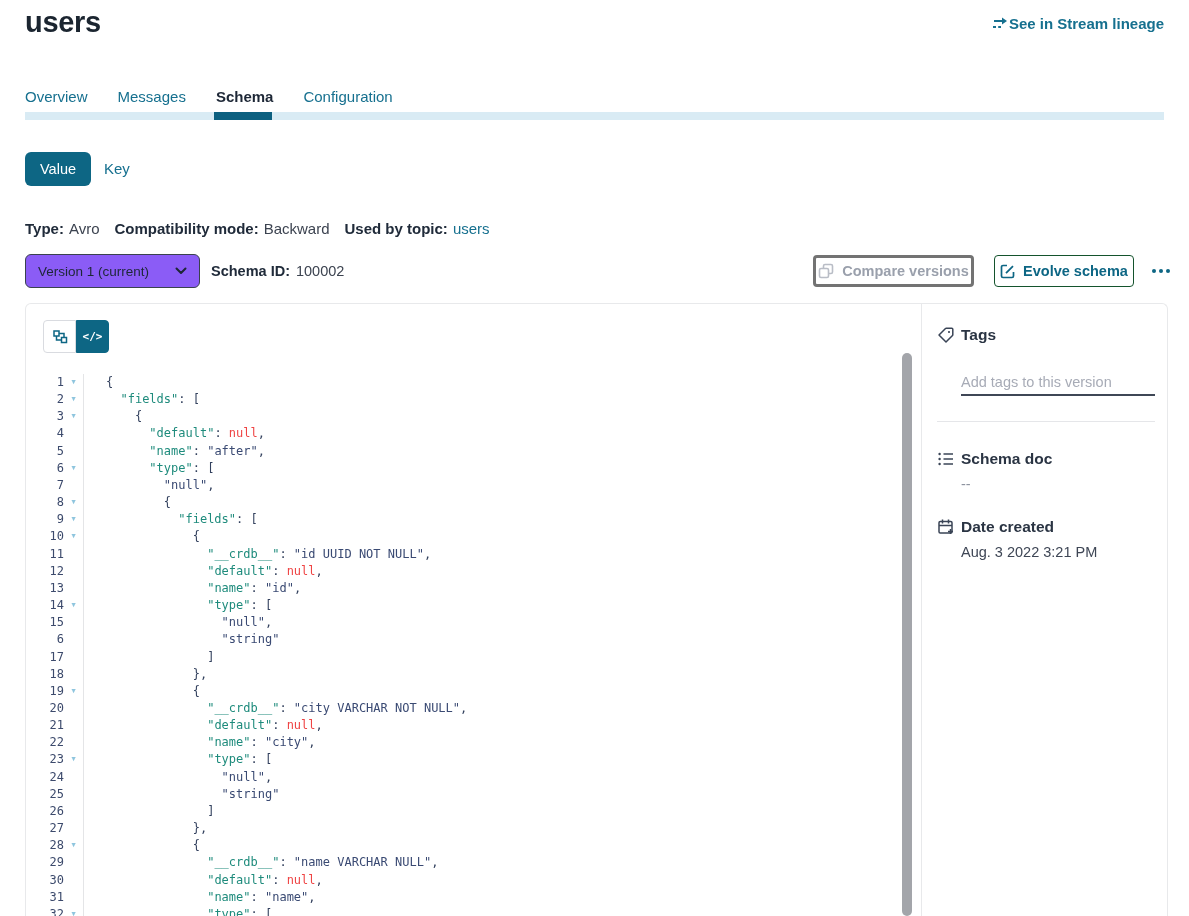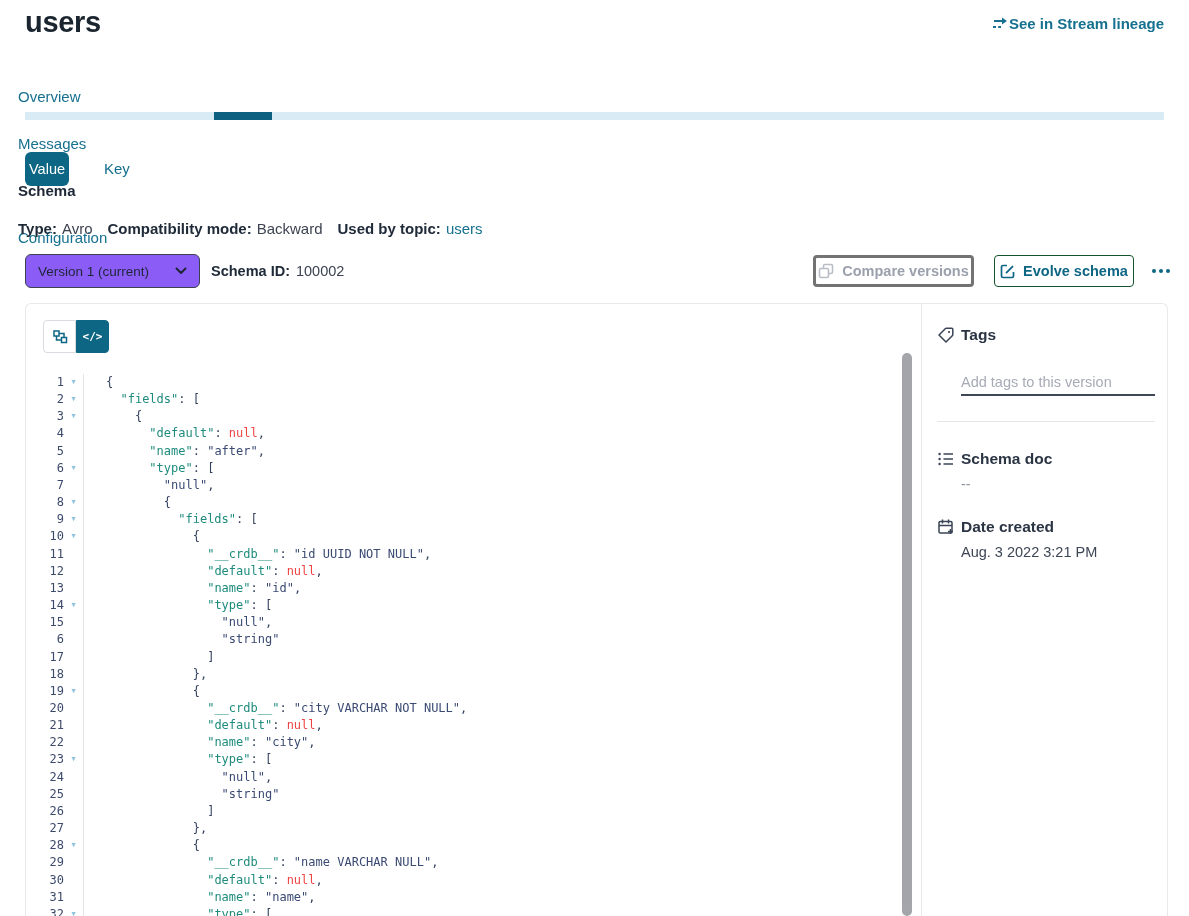--- a/index.html
+++ b/index.html
@@ -6,33 +6,33 @@
   html,body { width:1189px; height:916px; background:#fff; overflow:hidden;
     font-family:"Liberation Sans", sans-serif; color:#3c4350; }
   #canvas { position:relative; width:1189px; height:916px; background:#fff; }
 
   .page-title { position:absolute; left:25px; top:6px; font-size:29px; font-weight:800;
     color:#1b2530; letter-spacing:-0.3px; }
 
   .lineage-link { position:absolute; top:15px; right:25px; display:flex; align-items:center;
     color:#16708f; font-size:15px; font-weight:700; cursor:pointer; }
 
-  .tabs { position:absolute; left:18px; top:88px; display:flex; gap:30px; font-size:15px;flex-direction:column; }
+  .tabs { position:absolute; left:25px; top:88px; display:flex; gap:30px; font-size:15px; }
   .tab { color:#16708f; font-weight:500; cursor:pointer; }
   .tab.active { color:#1d2736; font-weight:700; }
   .tab-track { position:absolute; left:25px; top:112px; width:1139px; height:8px; background:#d9ebf4; }
   .tab-track .active-seg { position:absolute; left:189px; top:0; width:58px; height:8px; background:#0d6080; }
 
-  .value-btn { position:absolute; left:25px; top:152px; height:34px; padding:0 4px;
+  .value-btn { position:absolute; left:25px; top:152px; height:34px; padding:0 15px;
     background:#0d6684; color:#fff; font-size:14.5px; border:none; border-radius:6px; cursor:pointer;
     font-family:"Liberation Sans", sans-serif; }
   .key-link { position:absolute; left:104px; top:160px; font-size:15px; color:#16708f;
     font-weight:500; cursor:pointer; }
 
-  .meta-row { position:absolute; left:18px; top:220px; display:flex; gap:15px; font-size:15px; }
+  .meta-row { position:absolute; left:25px; top:220px; display:flex; gap:15px; font-size:15px; }
   .meta-item { display:flex; gap:5px; }
   .meta-label { font-weight:700; color:#202b3a; }
   .meta-value { color:#3c4350; }
   .meta-link { color:#16708f; cursor:pointer; }
 
   .version-select { position:absolute; left:25px; top:254px; width:175px; height:34px;
     border:1px solid #3a424e; border-radius:6px; background:#8b5cf6; display:flex; align-items:center;
     justify-content:space-between; padding:0 12px; font-size:13.5px; color:#1d2736; cursor:pointer; }
   .schema-id { position:absolute; left:211px; top:263px; font-size:14.5px; display:flex; gap:6px; }
   .schema-id b { color:#202b3a; }

